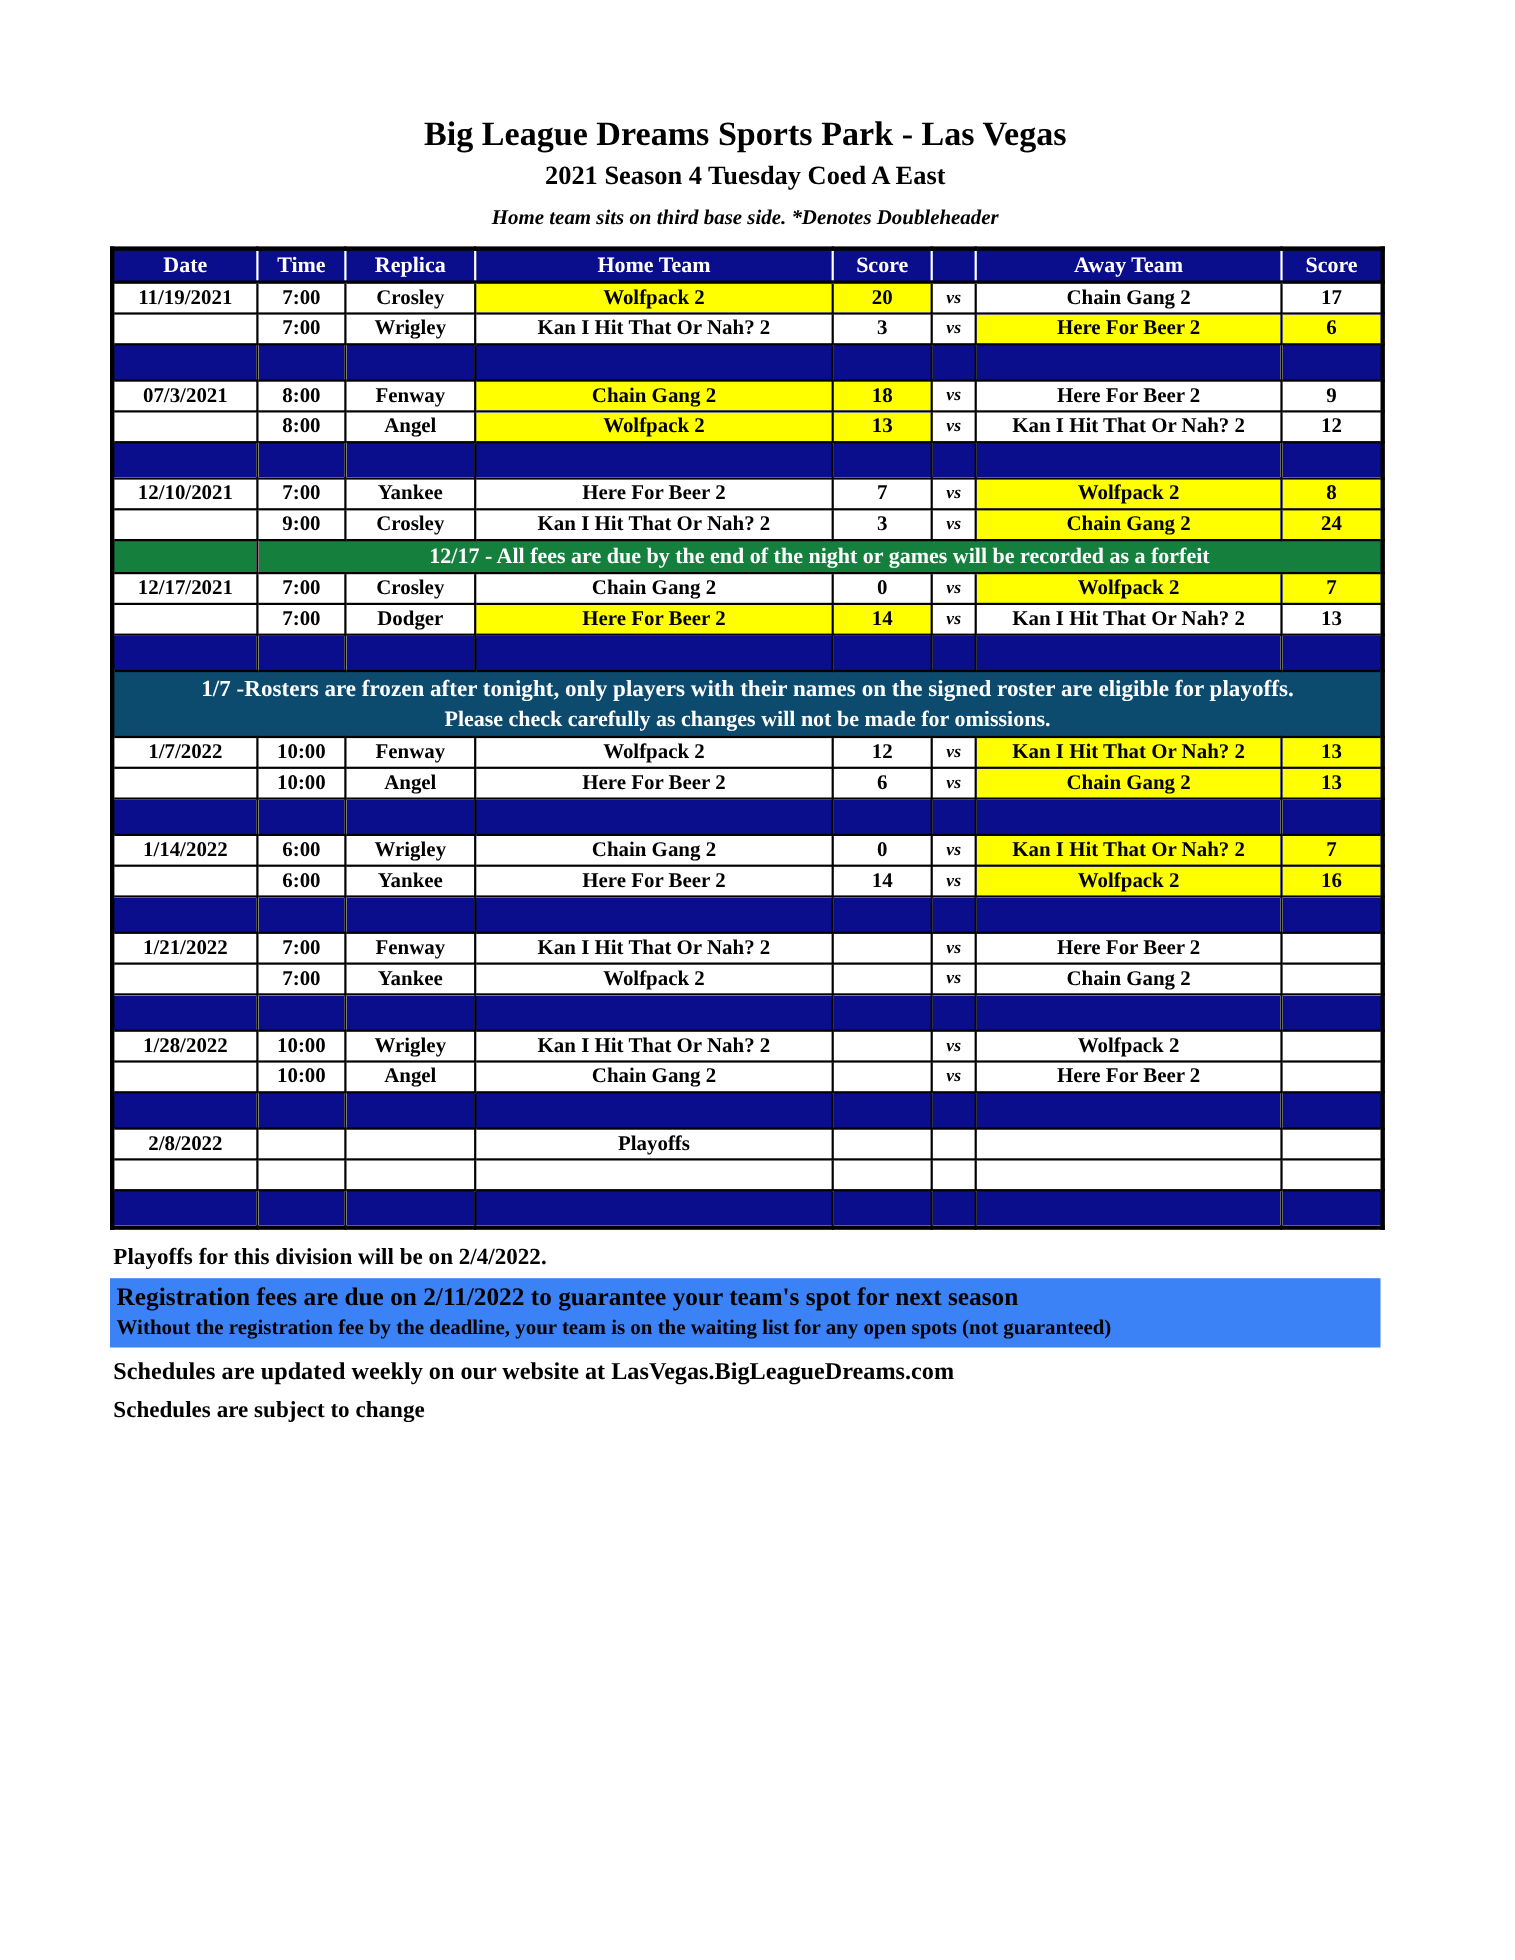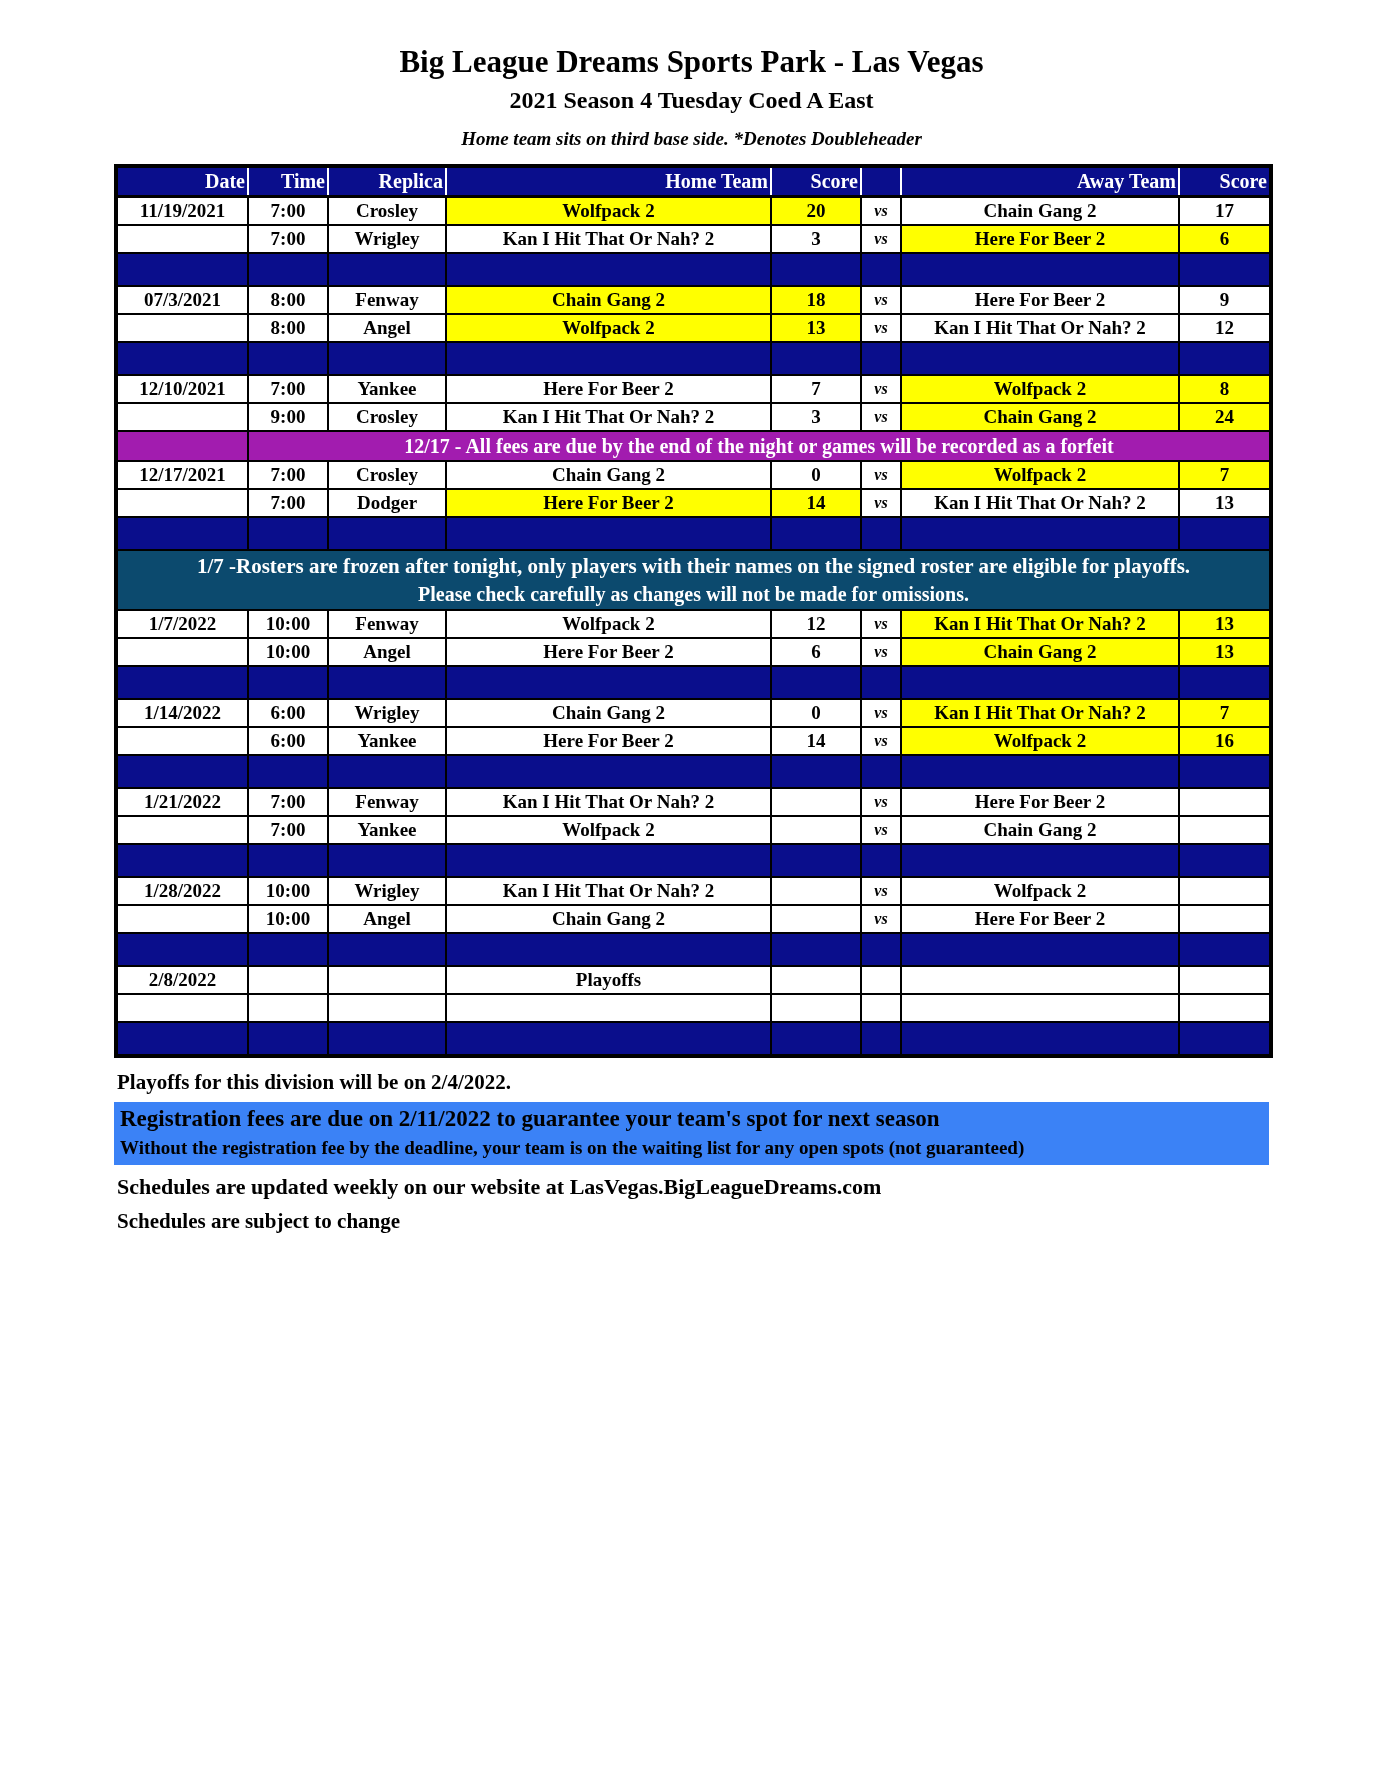--- a/index.html
+++ b/index.html
@@ -1,21 +1,21 @@
 <!DOCTYPE html>
 <html><head>
 <meta charset="utf-8">
 <style>
   html, body { margin: 0; padding: 0; background: #fff; }
   body {
     width: 1377px; height: 1782px;
     font-family: "Liberation Serif", serif;
     color: #000;
   }
-  .sheet { padding-top: 44px; padding-left: 100px; width: 1155px; margin-left: 14px; }
+  .sheet { padding-top: 104px; padding-left: 100px; width: 1155px; }
 
   .title-block { text-align: center; width: 1155px; }
   .title  { font-size: 31px; font-weight: bold; margin: 0; }
   .subtitle { font-size: 24px; font-weight: bold; margin: 7px 0 0 0; }
   .note { font-size: 19px; font-weight: bold; font-style: italic; margin: 14px 0 14px 0; }
 
   table.sched {
     border-collapse: collapse;
     table-layout: fixed;
     width: 1155px;
@@ -25,36 +25,36 @@
   col.c-time  { width: 80px;  }
   col.c-rep   { width: 118px; }
   col.c-home  { width: 325px; }
   col.c-sc1   { width: 90px;  }
   col.c-vs    { width: 40px;  }
   col.c-away  { width: 278px; }
   col.c-sc2   { width: 92px;  }
 
   .sched th {
     background: #0a0e8c; color: #fff;
-    font-size: 20px; font-weight: bold; text-align: right;
+    font-size: 20px; font-weight: bold; text-align: center;
     height: 27px; padding: 0 2px;
     border-left: 2px solid #fff; border-right: 2px solid #fff;
     border-bottom: 3px solid #000;
   }
   .sched td {
     border: 2px solid #000;
     font-size: 19px; font-weight: bold; text-align: center;
     height: 26px; padding: 0 2px;
     background: #fff;
     overflow: hidden; white-space: nowrap;
   }
   .sched td.hl { background: #ffff00; }
   .sched td.vs { font-size: 16px; font-style: italic; }
   .sched tr.sep td { background: #0a0e8c; height: 31px; }
-  .sched tr.note-row td { background: #a21caf; height: 28px; }
+  .sched tr.note-row td { background: #15803d; height: 28px; }
   .sched tr.note-row td.note-text {
     color: #fff; font-size: 20px; text-align: center;
   }
   .sched tr.alert-row td {
     background: #0c4a6e; color: #fff;
     height: 54px; padding: 2px 0;
   }
   .alert-line1 { font-size: 21px; font-weight: bold; }
   .alert-line2 { font-size: 20px; font-weight: bold; margin-top: 4px; }
 

